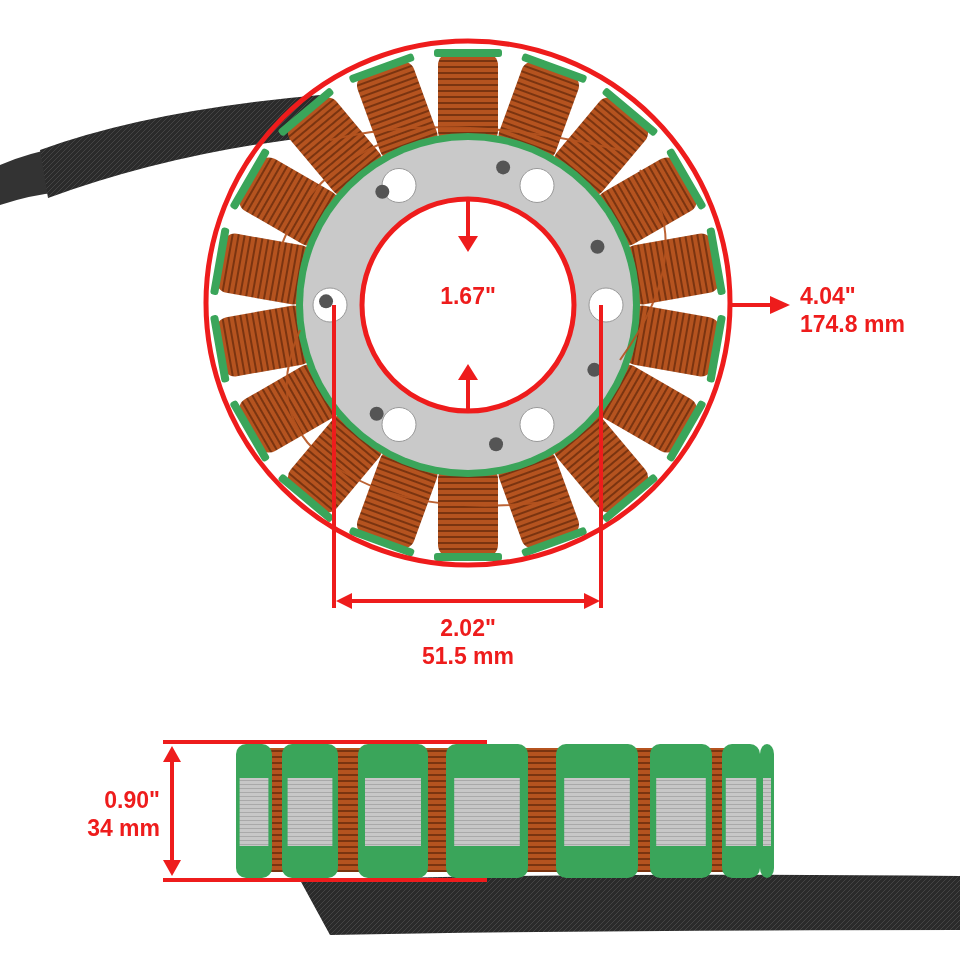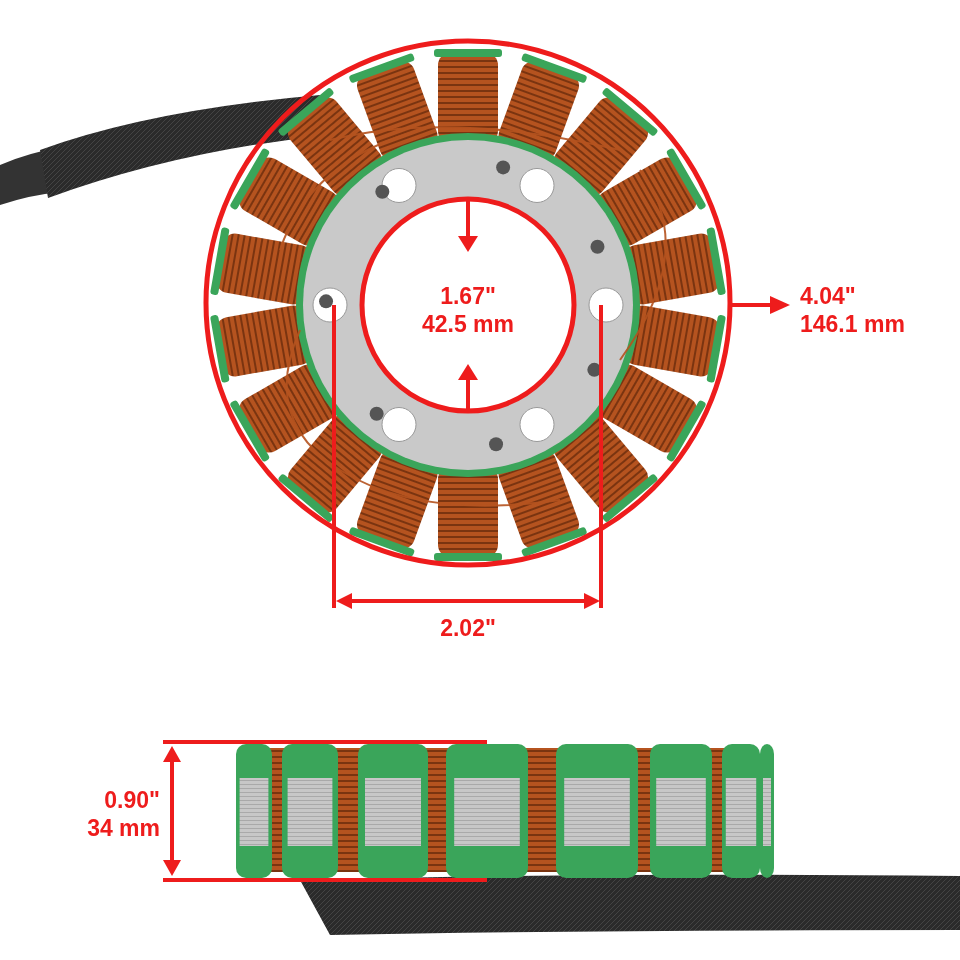--- a/index.html
+++ b/index.html
@@ -194,26 +194,26 @@
       <line x1="163" y1="742" x2="487" y2="742" stroke="#ee1c1c" stroke-width="4"></line>
       <line x1="163" y1="880" x2="487" y2="880" stroke="#ee1c1c" stroke-width="4"></line>
       <line x1="172" y1="760" x2="172" y2="862" stroke="#ee1c1c" stroke-width="4"></line>
       <polygon points="163,762 181,762 172,746" fill="#ee1c1c"></polygon>
       <polygon points="163,860 181,860 172,876" fill="#ee1c1c"></polygon>
     </g>
   </svg>
 
   <div class="label" style="left:400px; top:282px; width:136px;">
     <span>1.67"</span>
-    <span>42.5 mm</span>
   </div>
   <div class="label" style="left:800px; top:282px; text-align:left;">
     <span>4.04"</span>
-    <span>146.1 mm</span>
+    <span>174.8 mm</span>
   </div>
   <div class="label" style="left:400px; top:614px; width:136px;">
     <span>2.02"</span>
+    <span>51.5 mm</span>
   </div>
   <div class="label" style="left:60px; top:786px; width:100px; text-align:right;">
     <span>0.90"</span>
     <span>34 mm</span>
   </div>
 </div>
 
 </body></html>

